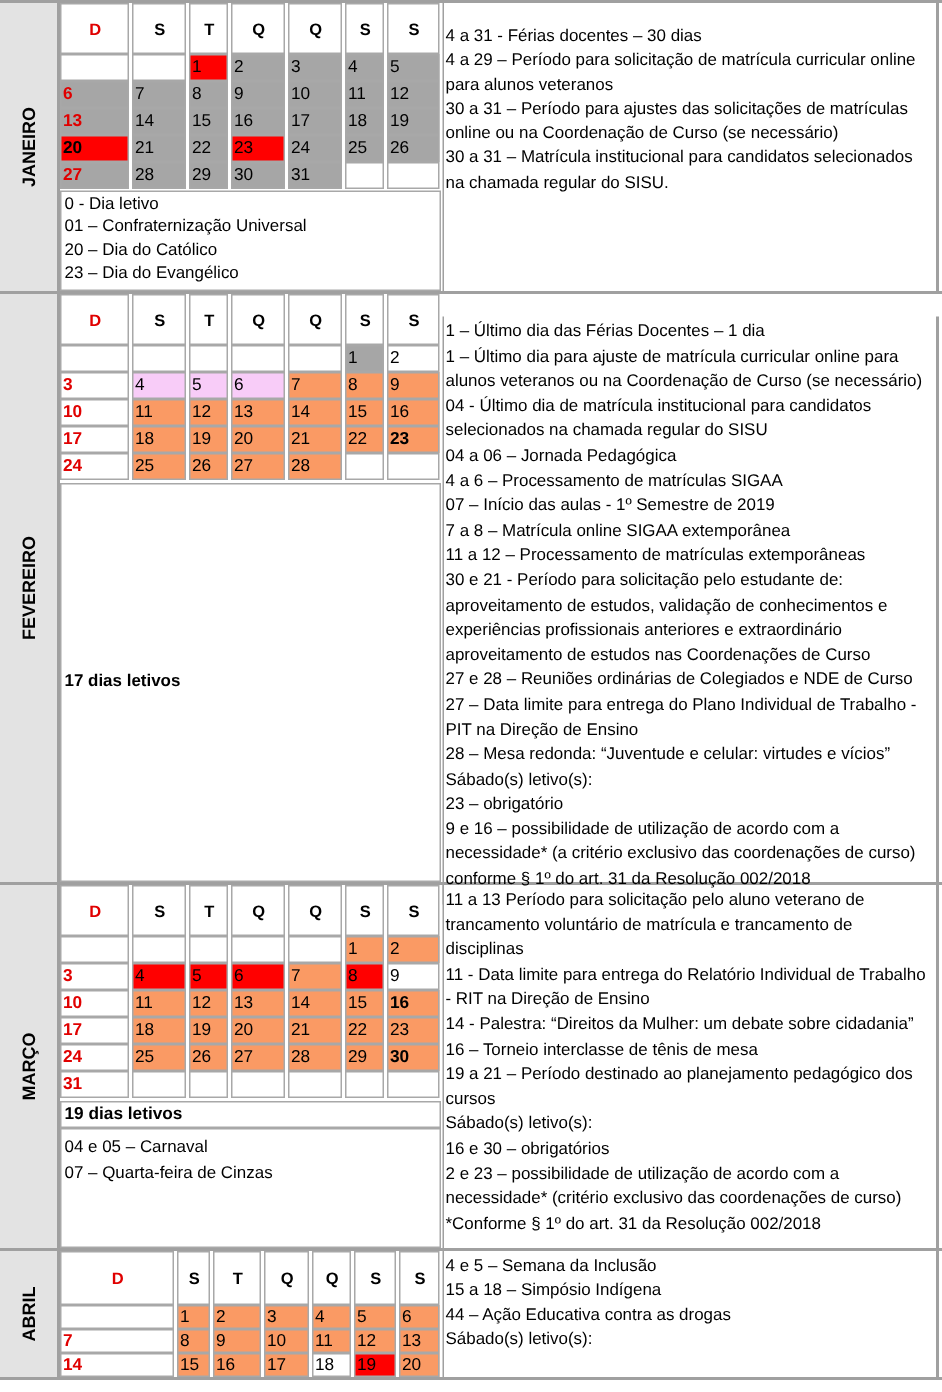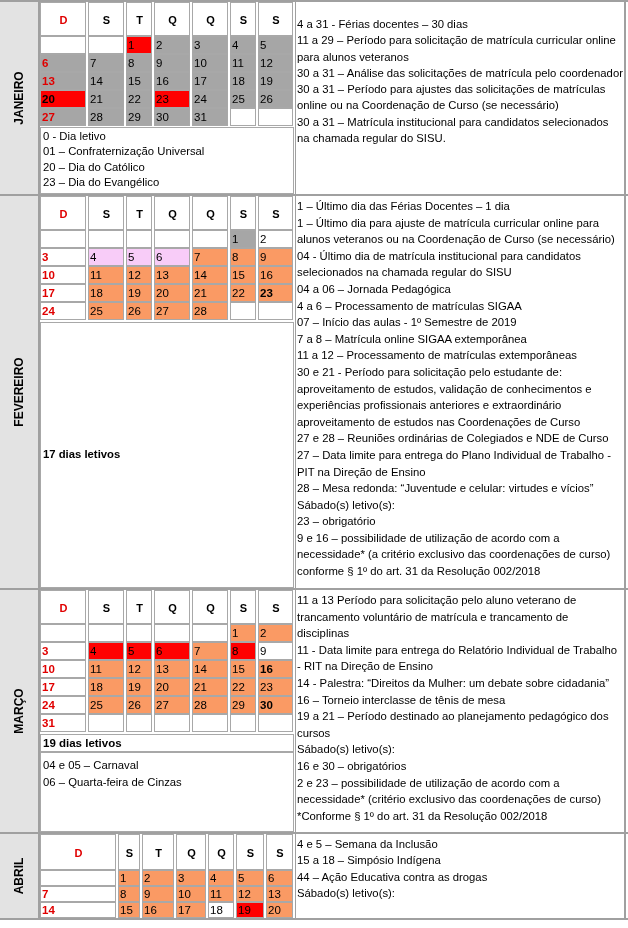--- a/index.html
+++ b/index.html
@@ -76,22 +76,21 @@
         <div class="cell white" style="left: 218px; width: 35px; top: 106px; height: 18px; line-height: 16px;"></div>
       </div>
     <div class="notes" style="left:40px;top:125px;width:254px;height:67px;">
       <div>0 - Dia letivo</div>
       <div>01 – Confraternização Universal</div>
       <div>20 – Dia do Católico</div>
       <div>23 – Dia do Evangélico</div>
     </div>
     <div class="right" style="top:0;height:192px;padding-top:14px;">
         <div>4 a 31 - Férias docentes – 30 dias</div>
-        <div>11 a 29 – Período para solicitação de matrícula curricular online para alunos veteranos</div>
-        <div>30 a 31 – Análise das solicitações de matrícula pelo coordenador</div>
+        <div>4 a 29 – Período para solicitação de matrícula curricular online para alunos veteranos</div>
         <div>30 a 31 – Período para ajustes das solicitações de matrículas online ou na Coordenação de Curso (se necessário)</div>
         <div>30 a 31 – Matrícula institucional para candidatos selecionados na chamada regular do SISU.</div>
       </div>
   </div>
 
   <div class="month" id="m1" style="top:194px;height:394px;">
     <div class="mlabel">
         <span>FEVEREIRO</span>
       </div>
     <div class="cal" style="top:0;height:392px;">
@@ -134,21 +133,21 @@
         <div class="cell orange" style="left: 48px; width: 36px; top: 106px; height: 18px; line-height: 16px;">25</div>
         <div class="cell orange" style="left: 86px; width: 26px; top: 106px; height: 18px; line-height: 16px;">26</div>
         <div class="cell orange" style="left: 114px; width: 36px; top: 106px; height: 18px; line-height: 16px;">27</div>
         <div class="cell orange" style="left: 152px; width: 36px; top: 106px; height: 18px; line-height: 16px;">28</div>
         <div class="cell white" style="left: 190px; width: 26px; top: 106px; height: 18px; line-height: 16px;"></div>
         <div class="cell white" style="left: 218px; width: 35px; top: 106px; height: 18px; line-height: 16px;"></div>
       </div>
     <div class="notes" style="left:40px;top:126px;width:254px;height:266px;">
       <div class="bold" style="position:absolute;top:124px;left:2px;">17 dias letivos</div>
     </div>
-    <div class="right" style="top:0;height:392px;line-height:16.6px;">
+    <div class="right" style="top:15px;height:392px;line-height:16.6px;">
         <div>1 – Último dia das Férias Docentes – 1 dia</div>
         <div>1 – Último dia para ajuste de matrícula curricular online para alunos veteranos ou na Coordenação de Curso (se necessário)</div>
         <div>04 - Último dia de matrícula institucional para candidatos selecionados na chamada regular do SISU</div>
         <div>04 a 06 – Jornada Pedagógica</div>
         <div>4 a 6 – Processamento de matrículas SIGAA</div>
         <div>07 – Início das aulas - 1º Semestre de 2019</div>
         <div>7 a 8 – Matrícula online SIGAA extemporânea</div>
         <div>11 a 12 – Processamento de matrículas extemporâneas</div>
         <div>30 e 21 - Período para solicitação pelo estudante de: aproveitamento de estudos, validação de conhecimentos e experiências profissionais anteriores e extraordinário aproveitamento de estudos nas Coordenações de Curso</div>
         <div>27 e 28 – Reuniões ordinárias de Colegiados e NDE de Curso</div>
@@ -213,21 +212,21 @@
         <div class="cell white" style="left: 114px; width: 36px; top: 124px; height: 18px; line-height: 16px;"></div>
         <div class="cell white" style="left: 152px; width: 36px; top: 124px; height: 18px; line-height: 16px;"></div>
         <div class="cell white" style="left: 190px; width: 26px; top: 124px; height: 18px; line-height: 16px;"></div>
         <div class="cell white" style="left: 218px; width: 35px; top: 124px; height: 18px; line-height: 16px;"></div>
       </div>
     <div class="notes bold" style="left:40px;top:144px;width:254px;height:18px;font-size:11.5px;">
       <div>19 dias letivos</div>
     </div>
     <div class="notes" style="left:40px;top:162px;width:254px;height:80px;padding-top:4px;line-height:16.5px;">
       <div>04 e 05 – Carnaval</div>
-      <div>06 – Quarta-feira de Cinzas</div>
+      <div>07 – Quarta-feira de Cinzas</div>
     </div>
     <div class="right" style="top:0;height:242px;line-height:16.6px;">
         <div>11 a 13 Período para solicitação pelo aluno veterano de trancamento voluntário de matrícula e trancamento de disciplinas</div>
         <div>11 - Data limite para entrega do Relatório Individual de Trabalho - RIT na Direção de Ensino</div>
         <div>14 - Palestra: “Direitos da Mulher: um debate sobre cidadania”</div>
         <div>16 – Torneio interclasse de tênis de mesa</div>
         <div>19 a 21 – Período destinado ao planejamento pedagógico dos cursos</div>
         <div>Sábado(s) letivo(s):</div>
         <div>16 e 30 – obrigatórios</div>
         <div>2 e 23 – possibilidade de utilização de acordo com a necessidade* (critério exclusivo das coordenações de curso)</div>

